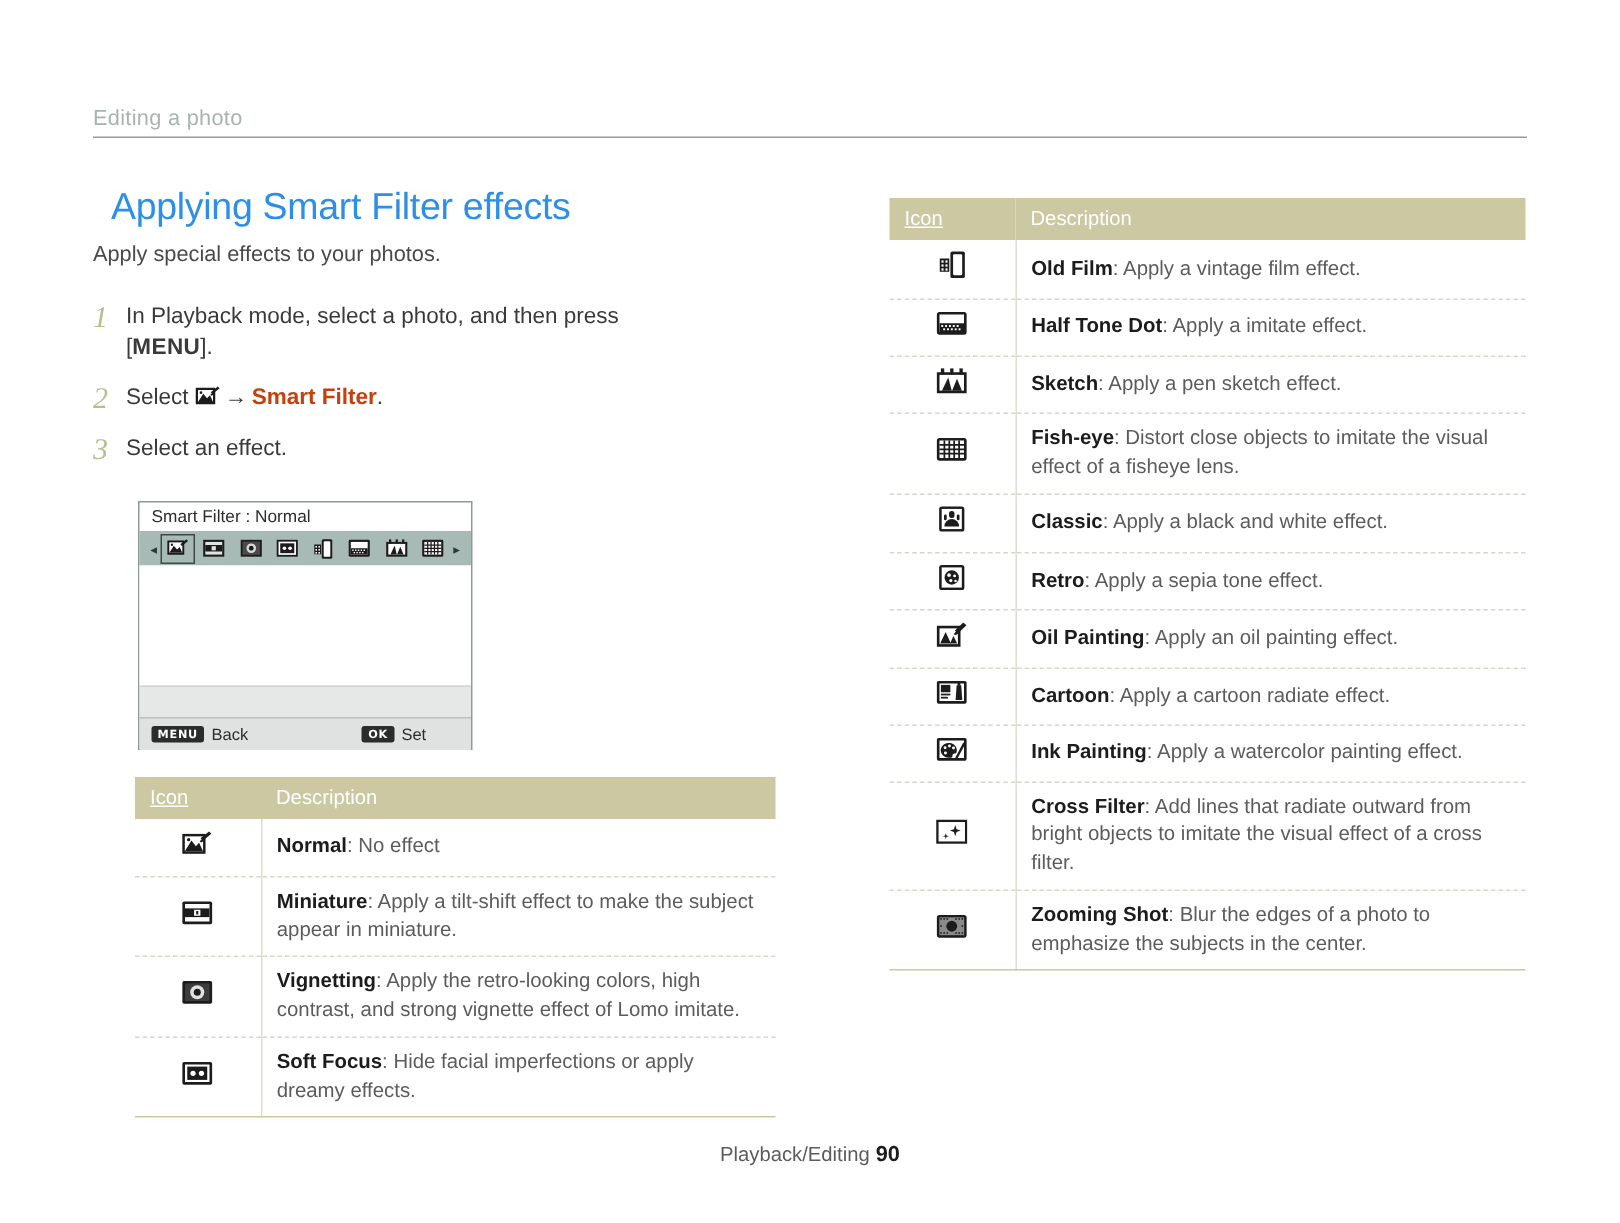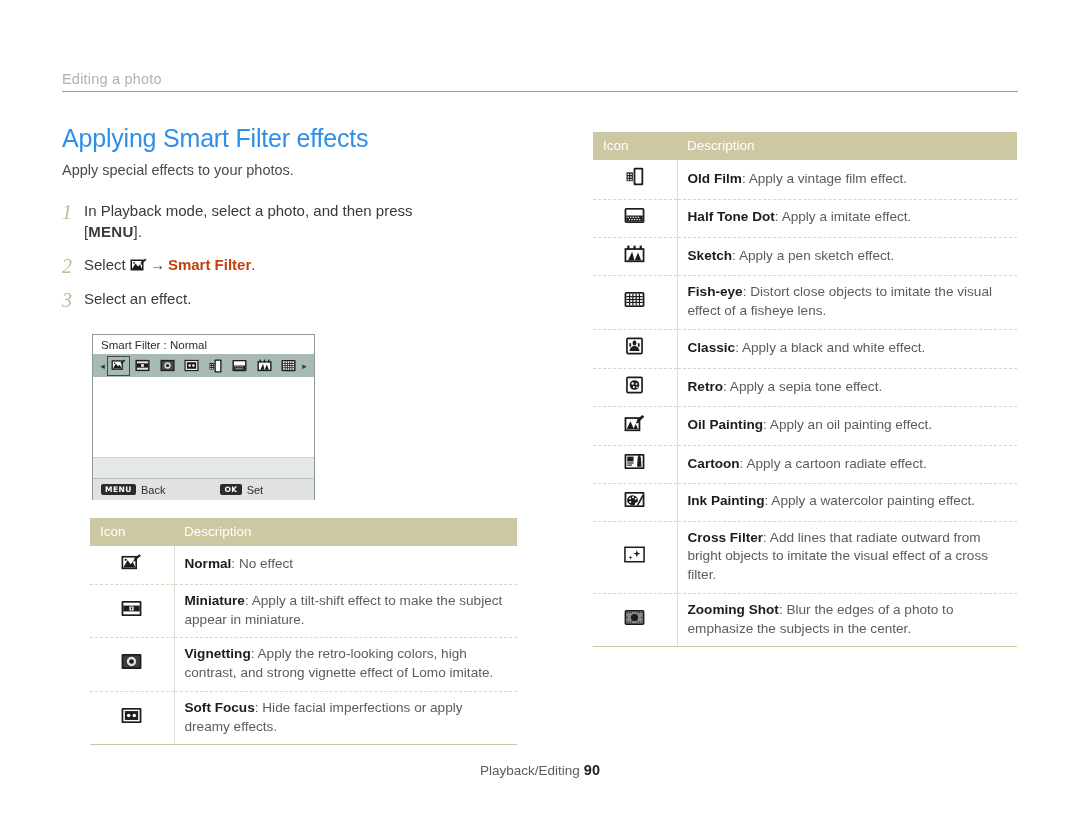--- a/index.html
+++ b/index.html
@@ -40,21 +40,21 @@
   .left-col {
     position: absolute;
     left: 62px;
     top: 124px;
     width: 460px;
   }
   .page-title {
     font-size: 25px;
     color: #2e8fe8;
     font-weight: normal;
-    margin: 0 0 9px 0;
+    margin: 0 0 9px 12px;
     letter-spacing: -0.2px;
   }
   .page-subtitle {
     font-size: 14.5px;
     color: #4a4a4a;
     margin: 0 0 22px 0;
   }
 
   .steps { margin: 0; }
   .step {
@@ -170,38 +170,38 @@
     font-size: 7.5px;
     font-weight: bold;
     letter-spacing: 0.5px;
     padding: 2px 4px;
     border-radius: 2px;
     line-height: 1;
     margin-right: 5px;
     font-family: "DejaVu Sans", sans-serif;
   }
   .lcd-footer-left { display: flex; align-items: center; }
-  .lcd-footer-right { display: flex; align-items: center; margin-left: 55px; justify-content: flex-end; }
+  .lcd-footer-right { display: flex; align-items: center; margin-left: 76px; justify-content: flex-end; }
 
   
   .tbl {
     border-collapse: collapse;
     width: 100%;
     table-layout: fixed;
   }
   .tbl th {
     background: #cbc8a2;
     color: #ffffff;
     font-weight: normal;
     font-size: 13.5px;
     text-align: left;
     padding: 6px 10px 7px 10px;
     border: none;
   }
-  .tbl th.icon-col { width: 64px; }
+  .tbl th.icon-col { width: 64px; text-decoration: underline; }
   .tbl td {
     font-size: 13.6px;
     color: #5c5c5c;
     padding: 7px 10px 8px 10px;
     vertical-align: middle;
     border-bottom: 1px dashed #d8d6c8;
     line-height: 1.38;
   }
   .tbl td.icon-cell {
     text-align: center;

